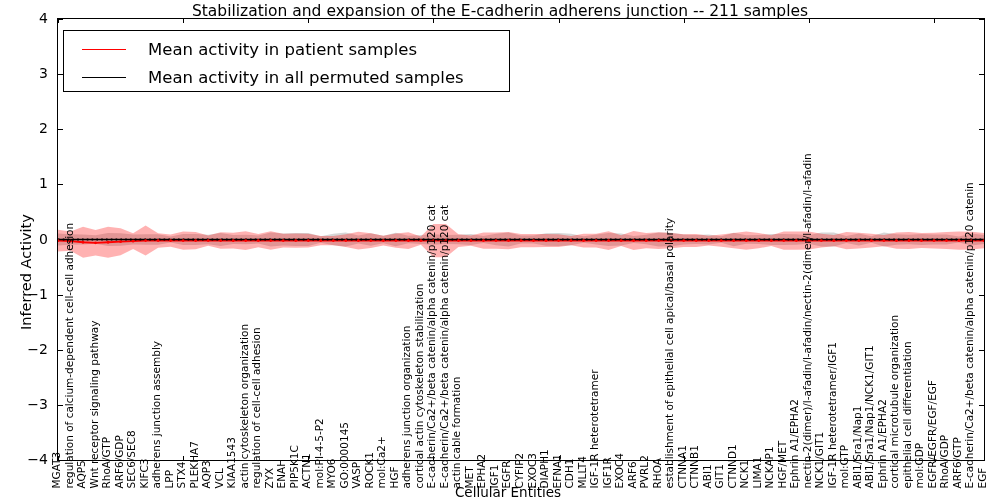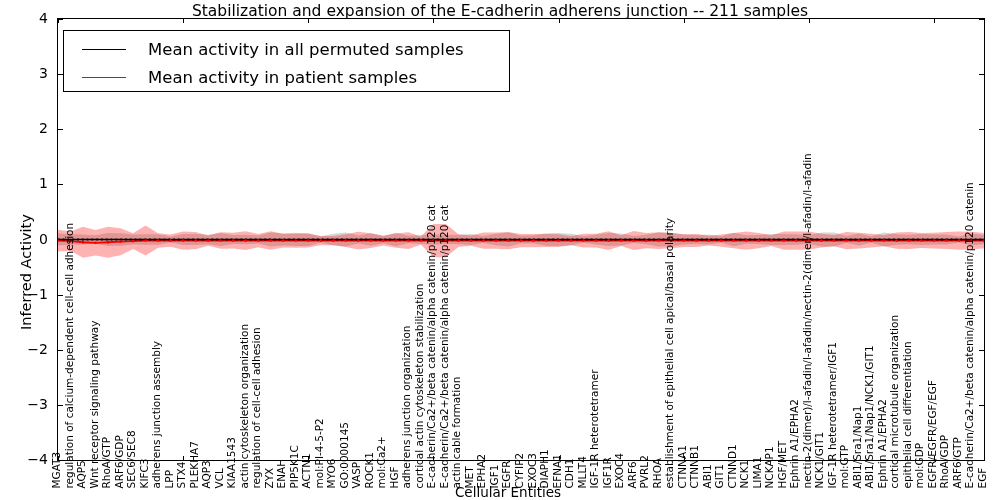--- a/index.html
+++ b/index.html
@@ -287,22 +287,22 @@
       <div class="xl" style="left: 892.459px; top: 478px; transform-origin: left bottom; position: absolute; bottom: auto;">RhoA/GDP</div>
       <div class="xl" style="left: 904.973px; top: 478px; transform-origin: left bottom; position: absolute; bottom: auto;">ARF6/GTP</div>
       <div class="xl" style="left: 917.486px; top: 478px; transform-origin: left bottom; position: absolute; bottom: auto;">E-cadherin/Ca2+/beta catenin/alpha catenin/p120 catenin</div>
       <div class="xl" style="left: 930px; top: 478px; transform-origin: left bottom; position: absolute; bottom: auto;">EGF</div>
     </div>
 
   <div id="xlabel">Cellular Entities</div>
 
   <div id="legend">
     <div class="lgrow">
+      <span class="lgline red"></span>
+      <span class="lgtext">Mean activity in patient samples</span>
+    </div>
+    <div class="lgrow">
       <span class="lgline"></span>
       <span class="lgtext">Mean activity in all permuted samples</span>
     </div>
-    <div class="lgrow">
-      <span class="lgline red"></span>
-      <span class="lgtext">Mean activity in patient samples</span>
-    </div>
   </div>
 
 </div>
 
 </body></html>

